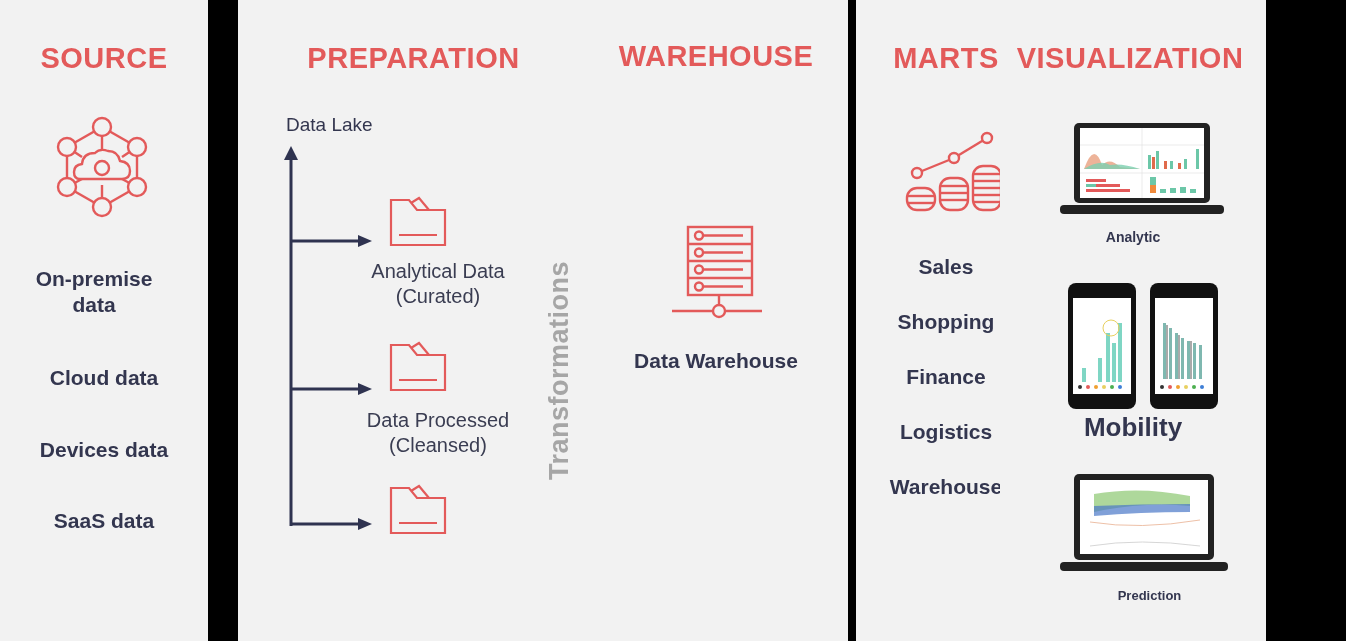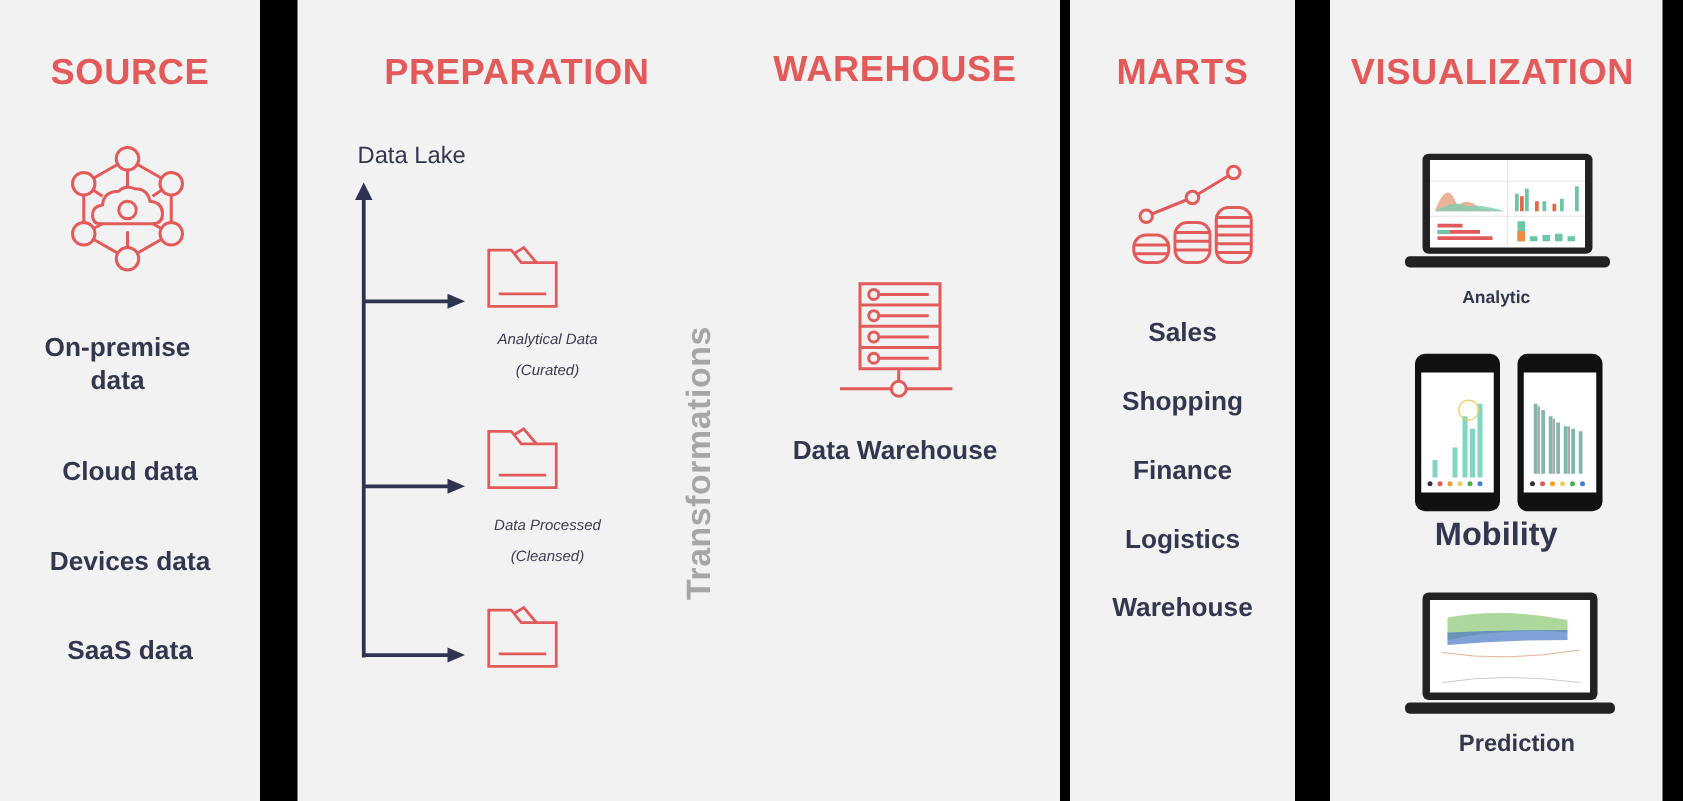--- a/index.html
+++ b/index.html
@@ -2,21 +2,21 @@
 <html><head>
 <meta charset="utf-8">
 <style>
   * { box-sizing: border-box; margin: 0; padding: 0; }
   html, body { width: 1346px; height: 641px; background: #000; overflow: hidden; }
   body { position: relative; font-family: "Liberation Sans", "DejaVu Sans", sans-serif; }
   .panel { position: absolute; top: 0; height: 641px; background: #f2f2f2; }
   .title { position: absolute; top: 42px; left: 0; right: 0; text-align: center;
            color: #e35a5a; font-weight: 700; font-size: 29px; letter-spacing: 0.5px; }
   .label { position: absolute; text-align: center; color: #33364f; font-weight: 700; font-size: 21px; line-height: 26px; }
-  .plabel { position: absolute; text-align: center; color: #3a3d52; font-size: 12px; line-height: 25px; font-style: italic; }
+  .plabel { position: absolute; text-align: center; color: #3a3d52; font-size: 20px; line-height: 25px; }
   svg { position: absolute; overflow: visible; }
   .vert { position: absolute; left: 529px; top: 480px; transform-origin: 0 0; transform: rotate(-90deg);
           color: #a6a6a6; font-weight: 700; font-size: 27px; white-space: nowrap; letter-spacing: 0.5px; }
 </style>
 </head>
 <body>
 
 <div class="panel" style="left:0;width:208px;">
   <div class="title">SOURCE</div>
   <svg style="left:52px;top:115px" width="100" height="106" viewBox="0 0 100 106">
@@ -145,21 +145,21 @@
         <line x1="69" y1="72" x2="97" y2="72"></line>
     </g>
   </svg>
   <div class="label" style="left:0;right:0;top:254px;">Sales</div>
   <div class="label" style="left:0;right:0;top:309px;">Shopping</div>
   <div class="label" style="left:0;right:0;top:364px;">Finance</div>
   <div class="label" style="left:0;right:0;top:419px;">Logistics</div>
   <div class="label" style="left:0;right:0;top:474px;">Warehouse</div>
 </div>
 
-<div class="panel" style="left:1064px;width:266px;">
+<div class="panel" style="left:1000px;width:266px;">
   <div class="title" style="left:-6px;">VISUALIZATION</div>
 
   <svg style="left:60px;top:121px" width="164" height="94" viewBox="0 0 164 94">
     <rect x="14" y="2" width="136" height="80" rx="5" fill="#222"></rect>
     <rect x="20" y="7" width="124" height="70" fill="#fff"></rect>
     <rect x="0" y="84" width="164" height="9" rx="4" fill="#222"></rect>
     <g stroke="#ddd" stroke-width="0.6">
         <line x1="82" y1="7" x2="82" y2="77"></line>
         <line x1="20" y1="24" x2="144" y2="24"></line>
         <line x1="20" y1="52" x2="144" y2="52"></line>
@@ -243,14 +243,14 @@
 
   <svg style="left:60px;top:472px" width="168" height="100" viewBox="0 0 168 100">
     <rect x="14" y="2" width="140" height="86" rx="5" fill="#222"></rect>
     <rect x="20" y="8" width="128" height="74" fill="#fff"></rect>
     <rect x="0" y="90" width="168" height="9" rx="4" fill="#222"></rect>
     <path d="M34 22 Q80 14 130 24 L130 34 Q80 30 34 40 Z" fill="#8cc870" opacity="0.7"></path>
     <path d="M34 34 Q80 32 130 32 L130 40 Q80 40 34 44 Z" fill="#4a78c8" opacity="0.7"></path>
     <path d="M30 50 Q80 58 140 48" fill="none" stroke="#e8b090" stroke-width="0.8"></path>
     <path d="M30 74 Q80 66 140 74" fill="none" stroke="#ccc" stroke-width="0.8"></path>
   </svg>
-  <div class="label" style="left:0;right:0;top:583px;font-size:19px;padding-left:33px;">Prediction</div>
+  <div class="label" style="left:0;right:0;top:583px;font-size:13px;padding-left:33px;">Prediction</div>
 </div>
 
 </body></html>

